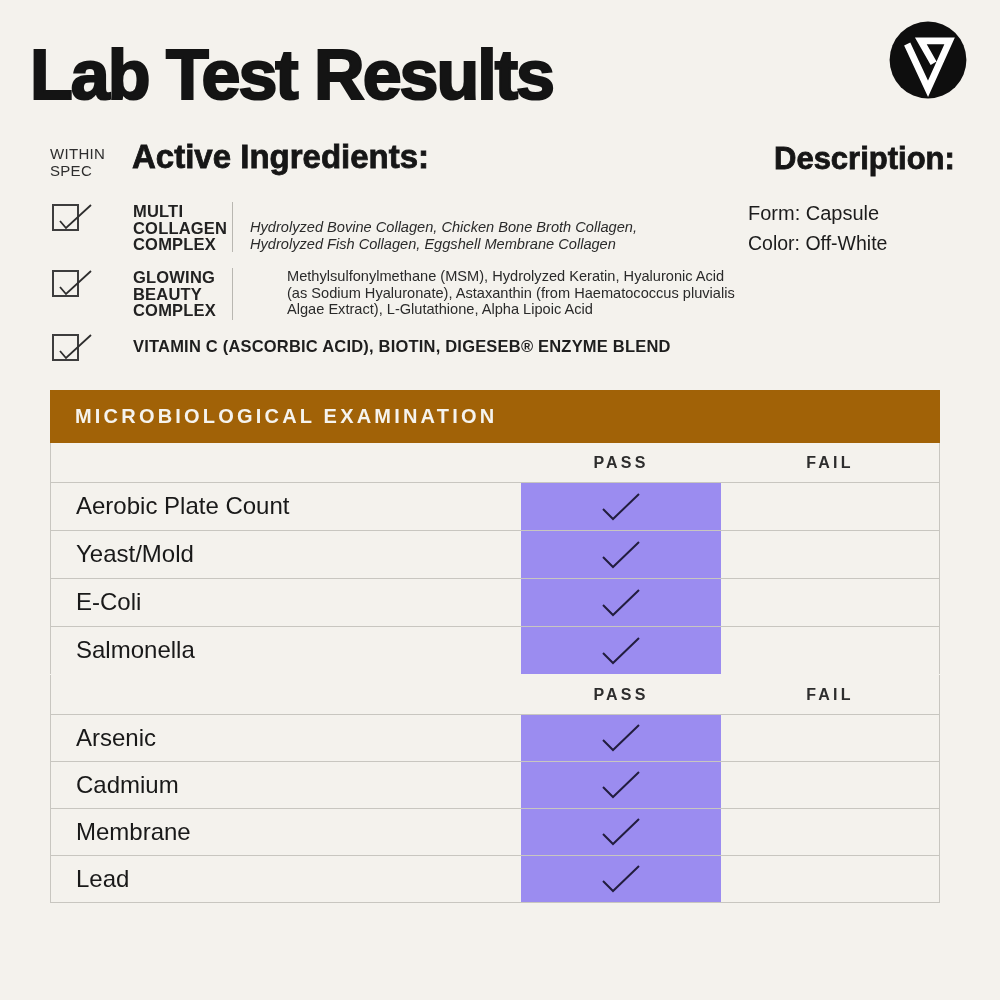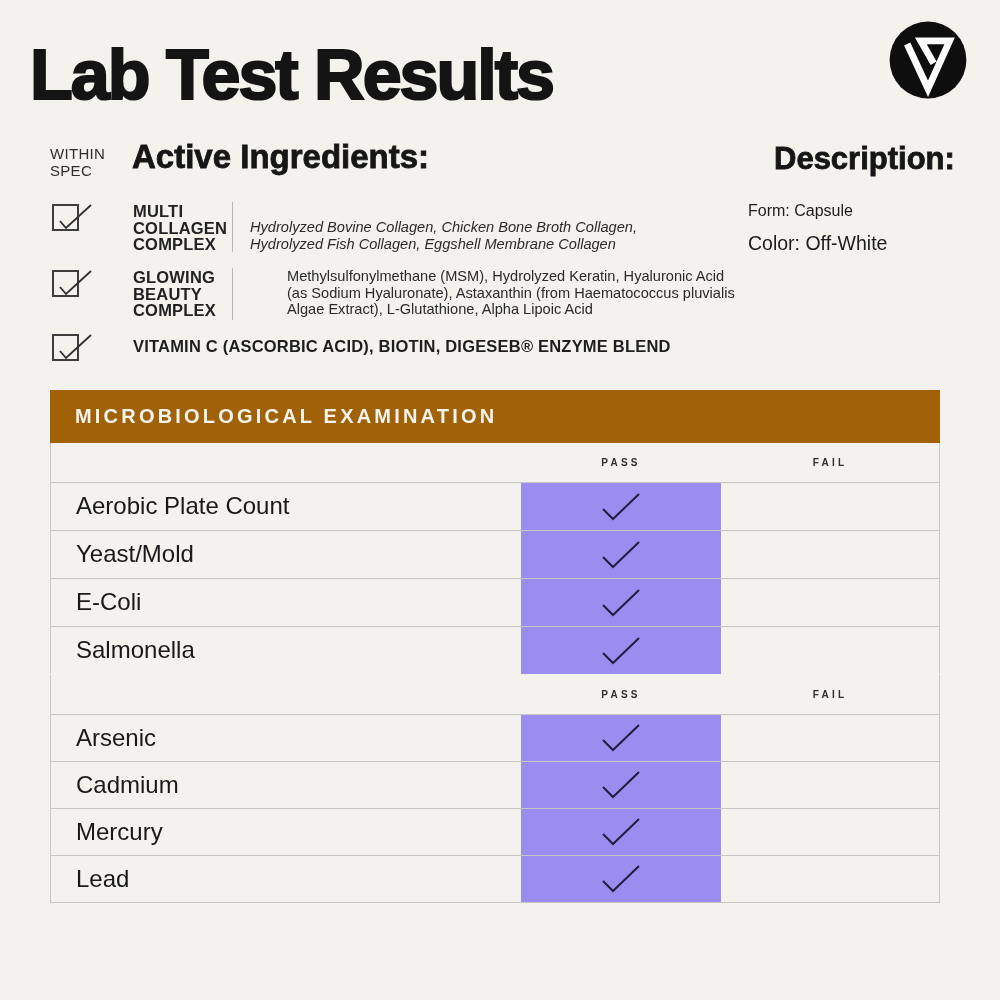--- a/index.html
+++ b/index.html
@@ -24,39 +24,39 @@
   .desc-heading{left:742px;top:141px;font-size:31px;font-weight:bold;color:#161616;-webkit-text-stroke:.8px #161616;white-space:nowrap;margin-left:32px;}
 
   .checkbox{width:23px;height:23px;border:2px solid #3d3d3d;background:transparent;}
   .checkbox svg{position:absolute;left:-4px;top:-14px;overflow:visible;}
 
   .ing-name{left:133px;font-size:16.5px;font-weight:bold;line-height:16.5px;letter-spacing:.2px;color:#222;}
   .ing-divider{left:232px;width:1px;background:#b9b7b1;}
   .ing-desc{left:250px;width:452px;font-size:14.6px;line-height:16.6px;color:#2a2a2a;}
   .vitamin-line{left:133px;top:337px;font-size:16.5px;font-weight:bold;letter-spacing:.2px;color:#1e1e1e;white-space:nowrap;}
 
-  .desc-line1{left:748px;top:202px;font-size:16px;color:#1c1c1c;}
+  .desc-line1{left:748px;top:202px;font-size:20px;color:#1c1c1c;}
   .desc-line2{left:748px;top:232px;font-size:19.5px;color:#1c1c1c;}
 
   
   .rtable{left:50px;width:890px;}
   .t1{top:390px;}
   .t2{top:675px;}
   .tbar{
     background:#a16207;color:#f5f3ee;display:flex;align-items:center;
     padding-left:25px;font-size:20px;font-weight:bold;letter-spacing:3.2px;white-space:nowrap;
   }
   .t1 .tbar{height:53px;}
   .t2 .tbar{height:54px;}
   .tframe{border:1px solid #c8c6c0;border-top:none;}
   .t1 .tframe{border-bottom:none;}
   .thead{position:relative;height:39px;border-bottom:1px solid #c8c6c0;}
   .col-h{
     position:absolute;top:0;text-align:center;line-height:39px;
-    font-size:10px;font-weight:bold;letter-spacing:3.2px;color:#2d2d2d;
+    font-size:16px;font-weight:bold;letter-spacing:3.2px;color:#2d2d2d;
   }
   .pass-h{left:470px;width:200px;}
   .fail-h{left:670px;width:218px;}
   .trow{position:relative;height:48px;border-bottom:1px solid #c8c6c0;box-sizing:border-box;}
   .t2 .trow{height:47px;}
   .trow:last-child{border-bottom:none;height:47px;}
   .t2 .trow:last-child{height:46px;}
   .tlabel{display:block;padding-left:25px;font-size:24px;color:#191919;line-height:46px;white-space:nowrap;}
   .pass-cell{position:absolute;left:470px;top:0;bottom:0;width:200px;background:#9B8CF0;display:flex;align-items:center;justify-content:center;}
   .fail-cell{position:absolute;left:670px;top:0;bottom:0;width:218px;display:flex;align-items:center;justify-content:center;}
@@ -208,21 +208,21 @@
             <polyline points="5,18 15,28 41,3" fill="none" stroke="#221d3f" stroke-width="2"></polyline>
           </svg>
         </span>
       <span class="fail-cell">
           <svg class="check" width="46" height="32" viewBox="0 0 46 32" style="visibility: hidden;">
             <polyline points="5,18 15,28 41,3" fill="none" stroke="#221d3f" stroke-width="2"></polyline>
           </svg>
         </span>
     </div>
     <div class="trow">
-      <span class="tlabel">Mercury</span>
+      <span class="tlabel">Membrane</span>
       <span class="pass-cell">
           <svg class="check" width="46" height="32" viewBox="0 0 46 32" style="visibility: visible;">
             <polyline points="5,18 15,28 41,3" fill="none" stroke="#221d3f" stroke-width="2"></polyline>
           </svg>
         </span>
       <span class="fail-cell">
           <svg class="check" width="46" height="32" viewBox="0 0 46 32" style="visibility: hidden;">
             <polyline points="5,18 15,28 41,3" fill="none" stroke="#221d3f" stroke-width="2"></polyline>
           </svg>
         </span>

